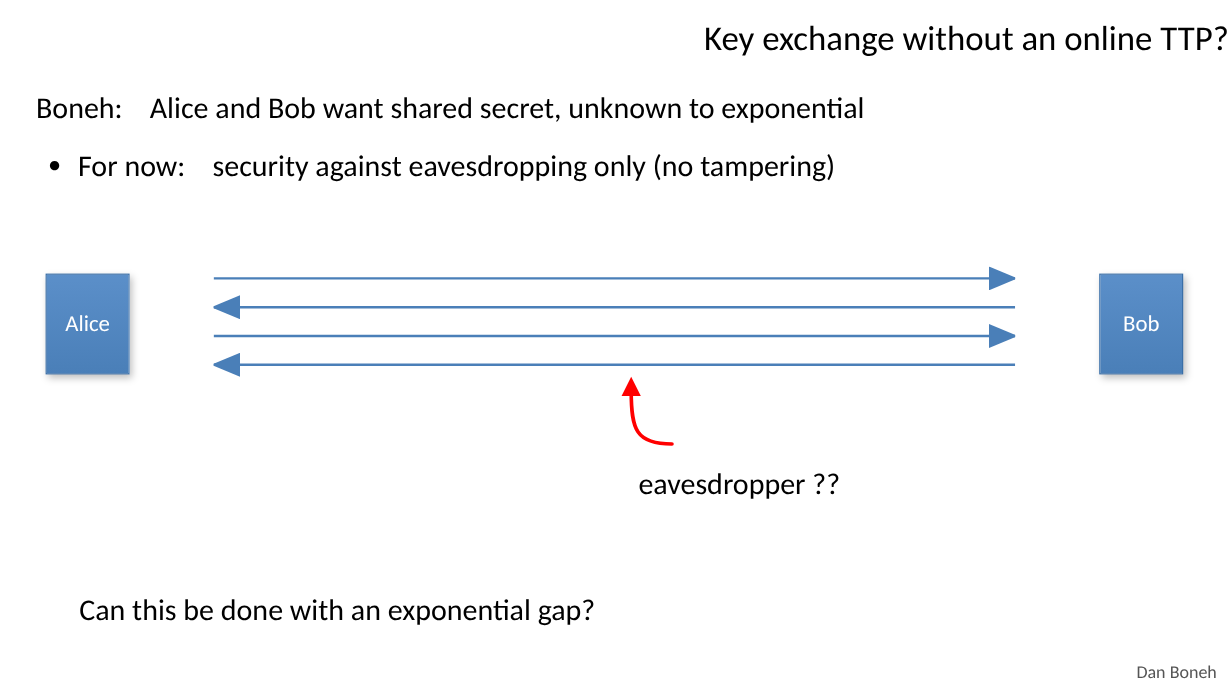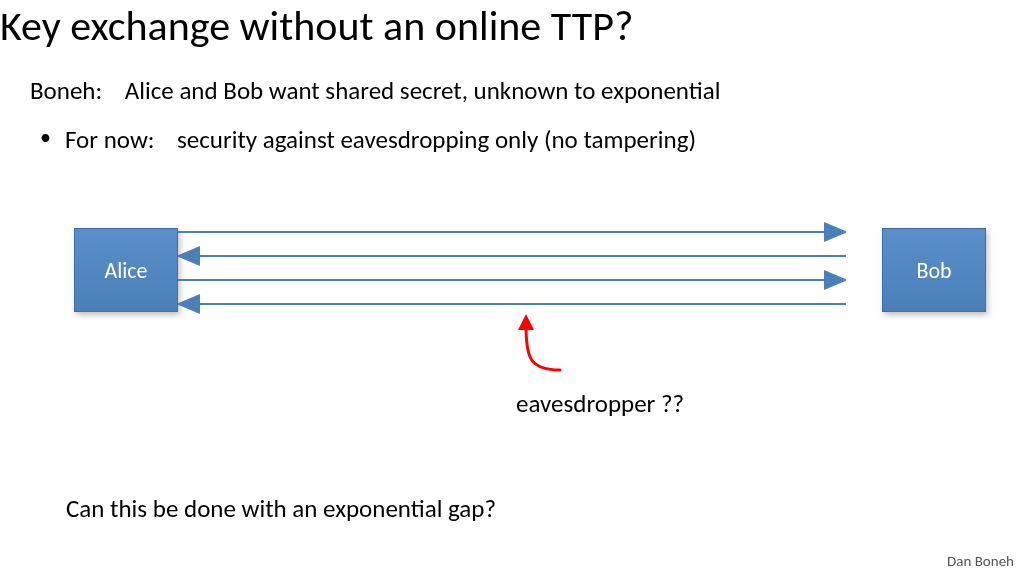--- a/index.html
+++ b/index.html
@@ -6,23 +6,24 @@
   body {
     width: 1024px;
     height: 576px;
     background: #ffffff;
     font-family: Calibri, "Segoe UI", Arial, sans-serif;
     color: #000;
     position: relative;
     overflow: hidden;
   }
   .title {
-    font-size: 42px;
+    font-size: 29px;
     font-weight: 400;
-    text-align: left;
+    text-align: right;
+    padding-top: 14px;
     letter-spacing: 0px;
   }
   .goal {
     font-size: 25px;
     padding: 24px 30px 0 30px;
   }
   .bullet {
     font-size: 25px;
     padding: 18px 30px 0 40px;
     display: flex;
@@ -34,53 +35,52 @@
   }
   .diagram {
     position: absolute;
     top: 222px;
     left: 38px;
     right: 38px;
     height: 170px;
   }
   .box {
     position: absolute;
-    width: 104px;
+    width: 70px;
     height: 84px;
     background: linear-gradient(to bottom, #5b8fc9, #4a7fb8);
     border: 1px solid #3a6fa8;
     box-shadow: 2px 3px 6px rgba(0,0,0,0.25);
     color: #fff;
-    font-size: 22px;
+    font-size: 19px;
     display: flex;
     align-items: center;
     justify-content: center;
     top: 6px;
-    margin-left: 36px;
   }
   .box.alice { left: 0; }
   .box.bob   { right: 0; }
   .arrows {
     position: absolute;
     left: 140px;
     right: 140px;
     top: 0;
   }
   .eaves-arrow {
     position: absolute;
     top: 86px;
     left: 452px;
     width: 80px;
     height: 70px;
     pointer-events: none;
   }
   .eaves-label {
     position: absolute;
     top: 388px;
-    left: 516px;
+    left: 532px;
     font-size: 25px;
   }
   .question {
     position: absolute;
     left: 66px;
     bottom: 52px;
     font-size: 25px;
   }
   .footer {
     position: absolute;

